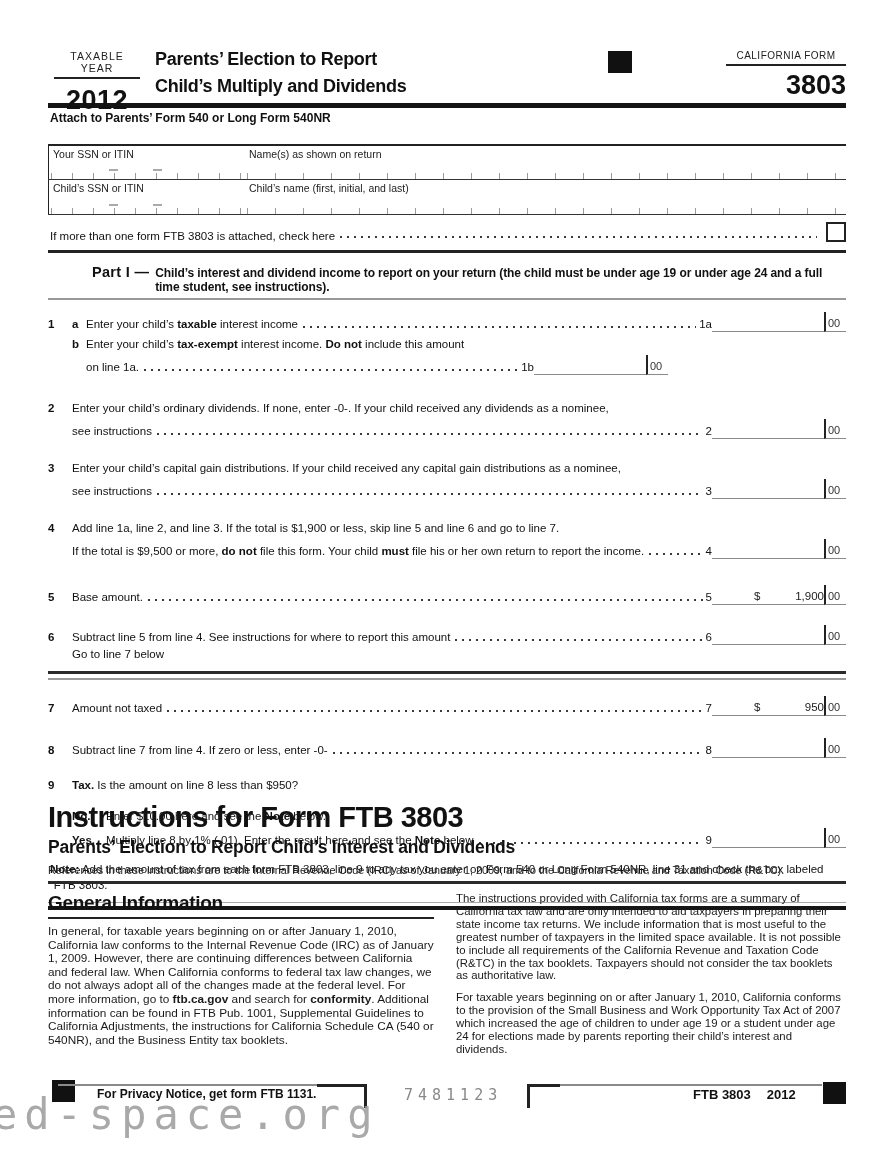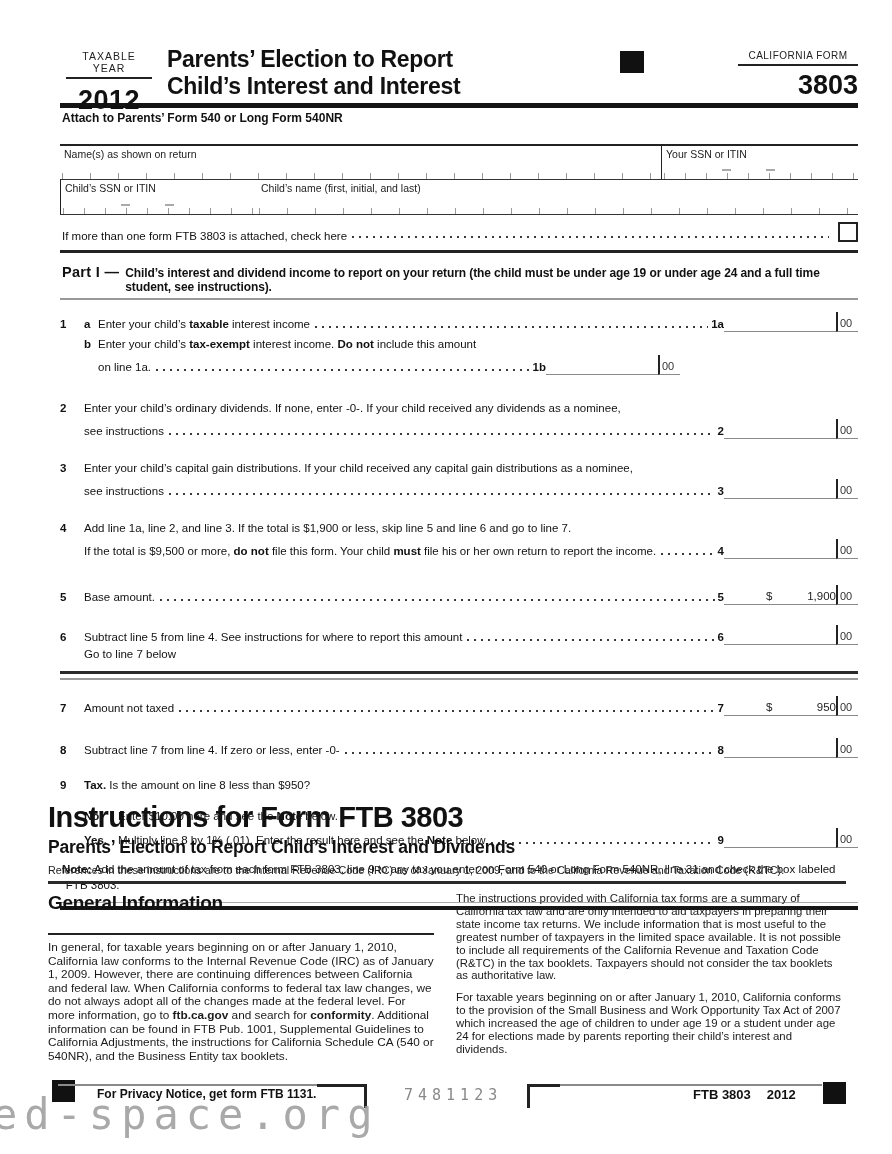--- a/index.html
+++ b/index.html
@@ -2,29 +2,29 @@
 <html><head>
 <meta charset="utf-8">
 <style>
   * { margin:0; padding:0; box-sizing:border-box; }
   html,body { background:#e8e8e8; }
   .page {
     position:relative; width:892px; height:1154px; margin:0 auto;
     background:#ffffff; overflow:hidden;
     font-family:"Liberation Sans", sans-serif; color:#111;
   }
-  .content { position:absolute; left:60px; top:44px; width:798px; }
+  .content { position:absolute; left:48px; top:44px; width:798px; }
 
   
   .hdr { position:relative; height:59px; }
   .ty { position:absolute; left:6px; top:6px; width:86px; text-align:center; }
   .ty-label { font-size:10.5px; letter-spacing:1px; color:#222; padding-bottom:3px; border-bottom:2px solid #222; }
   .ty-year { font-size:27px; font-weight:bold; margin-top:6px; letter-spacing:0.5px; }
   .titles { position:absolute; left:107px; top:2px; }
-  .title-line { font-size:23px; font-weight:bold; letter-spacing:-0.3px; line-height:27px; }
+  .title-line { font-size:18px; font-weight:bold; letter-spacing:-0.3px; line-height:27px; }
   .hdr-square { position:absolute; left:560px; top:7px; width:24px; height:22px; background:#111; }
   .caform { position:absolute; right:0; top:6px; width:120px; text-align:center; }
   .caform-label { font-size:10px; letter-spacing:0.5px; color:#222; padding-bottom:3px; border-bottom:2px solid #222; }
   .caform-num { font-size:27px; font-weight:bold; margin-top:4px; text-align:right; }
 
   .bar-thick { height:5px; background:#151515; }
   .attach { font-size:12px; font-weight:bold; padding:3px 0 19px 2px; border-bottom:2px solid #222; }
 
   
   .idtable { border-bottom:1.5px solid #333; }
@@ -40,35 +40,35 @@
   .ssndash { position:absolute; bottom:8px; width:9px; border-top:2px solid #aaa; }
   .ssndash.d1 { left:60px; } .ssndash.d2 { left:104px; }
 
   
   .chkrow { display:flex; align-items:flex-end; margin-top:7px; padding-bottom:2px; }
   .chkrow .txt { font-size:11.5px; padding-left:2px; }
   .checkbox { width:20px; height:20px; border:2px solid #222; background:#fff; margin-left:6px; }
   .rule-3 { height:3px; background:#222; margin-top:6px; }
 
   
-  .part-head { display:flex; align-items:baseline; margin-top:11px; padding-left:2px; }
+  .part-head { display:flex; align-items:baseline; margin-top:11px; padding-left:2px;margin-left:42px; }
   .part-label { font-size:14.5px; font-weight:bold; letter-spacing:0.3px; white-space:nowrap; }
   .part-text { font-size:12px; font-weight:bold; margin-left:6px; letter-spacing:-0.1px; }
   .rule-gray { height:2px; background:#999; margin-top:4px; }
   .rule-dark { height:3px; background:#2a2a2a; }
 
   
   .fl { display:flex; align-items:flex-end; font-size:11.5px; line-height:15px; }
   .no { width:24px; font-weight:bold; flex:0 0 auto; }
   .sub { width:14px; font-weight:bold; flex:0 0 auto; }
   .sub9 { width:34px; font-weight:bold; flex:0 0 auto; }
   .leader { flex:1 1 auto; height:4px; margin:0 3px 3px 5px;
     background-image:radial-gradient(circle at 1.1px 2px,#3a3a3a 1.05px,transparent 1.35px);
     background-size:7px 4px; background-repeat:repeat-x; background-position:left bottom; }
-  .ref { font-weight:bold; flex:0 0 auto;text-align:right; }
+  .ref { font-weight:normal; flex:0 0 auto;text-align:right; }
   .amt { position:relative; width:112px; flex:0 0 auto; border-bottom:1.5px solid #8a8a8a;
          height:17px; display:flex; align-items:flex-end; justify-content:flex-end;
          font-size:11.5px; color:#222; padding-bottom:0; }
   .amt .cur { position:absolute; left:42px; bottom:0; }
   .cents { flex:0 0 auto; width:22px; border-left:2px solid #222; border-bottom:1.5px solid #8a8a8a;
            height:20px; display:flex; align-items:flex-end; padding-left:2px;
            font-size:11px; color:#333; }
   .fl .t { white-space:nowrap; }
   .narrow { width:620px; }
   .gap20 { margin-top:20px; } .gap22 { margin-top:22px; } .gap26 { margin-top:26px; }
@@ -80,21 +80,21 @@
 
   
   .instr { position:absolute; left:48px; top:797px; width:798px; }
   .instr-title { font-size:29px; font-weight:bold; letter-spacing:-0.5px; margin-top:4px; }
   .instr-sub { font-size:17.5px; font-weight:bold; letter-spacing:-0.2px; margin-top:3px; }
   .instr-ref { font-size:10.8px; color:#222; margin-top:6px; }
   .instr-rule { height:3px; background:#2a2a2a; margin-top:5px; }
   .cols { display:flex; margin-top:8px; }
   .col-l { width:400px; }
   .col-r { width:420px; margin-left:22px; }
-  .gi-head { font-size:19px; font-weight:bold; letter-spacing:-0.3px; padding-bottom:19px; border-bottom:2px solid #222; width:386px; }
+  .gi-head { font-size:19px; font-weight:bold; letter-spacing:-0.3px; padding-bottom:3px; border-bottom:2px solid #222; width:386px; }
   .para { font-size:11.8px; line-height:13.6px; color:#1a1a1a; margin-top:6px; }
   .para-r { font-size:11.4px; line-height:12.9px; color:#1a1a1a; }
   .para-r + .para-r { margin-top:9px; }
 
   
   .footer { position:absolute; left:48px; top:1078px; width:798px; height:34px; }
   .f-sq { position:absolute; width:23px; height:22px; background:#111; top:2px; }
   .f-sq.left { left:4px; } .f-sq.right { right:0; top:4px; }
   .f-line { position:absolute; height:2px; background:#8a8a8a; top:6px; }
   .f-line.l { left:10px; width:262px; }
@@ -120,43 +120,43 @@
 <div class="page">
   <div class="content">
 
     <div class="hdr">
       <div class="ty">
         <div class="ty-label">TAXABLE  YEAR</div>
         <div class="ty-year">2012</div>
       </div>
       <div class="titles">
         <div class="title-line">Parents’ Election to Report</div>
-        <div class="title-line">Child’s Interest and Interest</div>
+        <div class="title-line">Child’s Multiply and Dividends</div>
       </div>
       <div class="hdr-square"></div>
       <div class="caform">
         <div class="caform-label">CALIFORNIA FORM</div>
         <div class="caform-num">3803</div>
       </div>
     </div>
 
     <div class="bar-thick"></div>
     <div class="attach">Attach to Parents’ Form 540 or Long Form 540NR</div>
 
     <div class="idtable">
       <div class="idrow">
-        <div class="idcell l">
-          <div class="idlabel">Name(s) as shown on return</div>
-          <div class="comb"></div>
-        </div>
         <div class="idcell r">
           <div class="idlabel">Your SSN or ITIN</div>
           <span class="ssndash d1"></span>
           <span class="ssndash d2"></span>
           <div class="comb ssn"></div>
+        </div>
+        <div class="idcell l">
+          <div class="idlabel">Name(s) as shown on return</div>
+          <div class="comb"></div>
         </div>
       </div>
       <div class="idrow">
         <div class="idcell r">
           <div class="idlabel">Child’s SSN or ITIN</div>
           <span class="ssndash d1"></span>
           <span class="ssndash d2"></span>
           <div class="comb ssn"></div>
         </div>
         <div class="idcell l">

